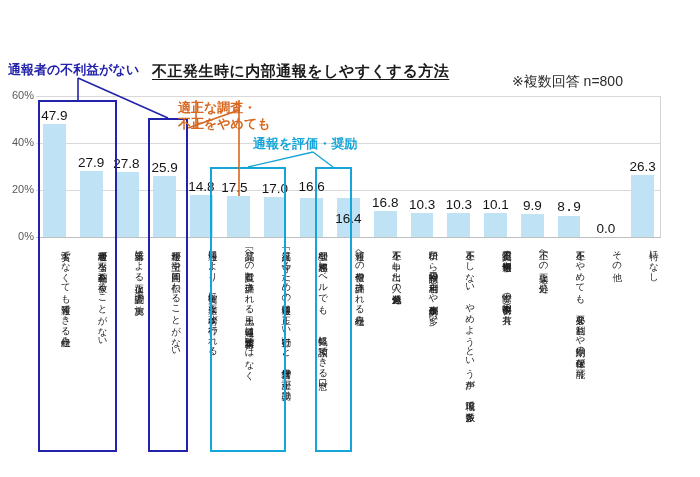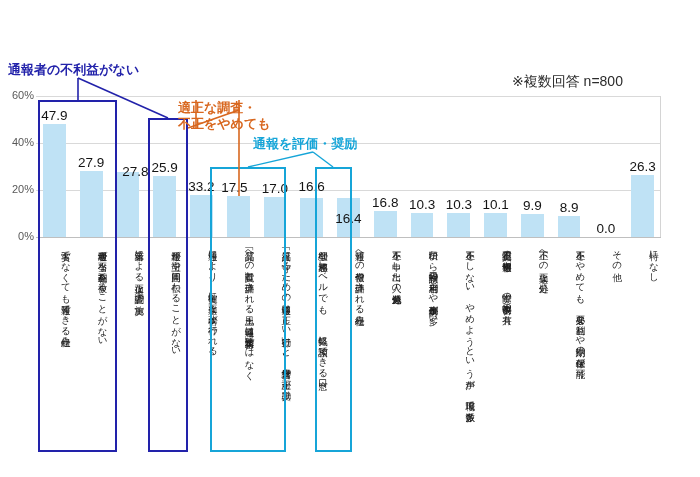--- a/index.html
+++ b/index.html
@@ -122,20 +122,21 @@
     left: 0; top: 0;
     width: 700px; height: 477px;
     pointer-events: none;
   }
 </style>
 </head>
 <body>
 
 <div id="root">
 
+  <div class="chart-title">不正発生時に内部通報をしやすくする方法</div>
   <div class="note">※複数回答 n=800</div>
 
   <div id="yticks">
       <div class="ytick" style="top: 237px;">0%</div>
       <div class="ytick" style="top: 190px;">20%</div>
       <div class="ytick-mark" style="top: 190px;"></div>
       <div class="ytick" style="top: 143px;">40%</div>
       <div class="ytick-mark" style="top: 143px;"></div>
       <div class="ytick" style="top: 96px;">60%</div>
       <div class="ytick-mark" style="top: 96px;"></div>
@@ -163,25 +164,25 @@
       <div class="bar" style="left: 521.691px; width: 22.7941px; height: 20.915px; background: rgb(191, 226, 245);"></div>
       <div class="bar" style="left: 595.221px; width: 22.7941px; height: 61.805px; background: rgb(191, 226, 245);"></div>
     </div>
   <div class="axis-baseline"></div>
 
   <div id="labels-layer">
       <div class="bar-value" style="left: 32px; width: 44.7647px; top: 109.435px;">47.9</div>
       <div class="cat-label" style="left: 37px; width: 34.7647px; height: 208px;">実名でなくても通報できる仕組み</div>
       <div class="bar-value" style="left: 68.7647px; width: 44.7647px; top: 156.435px;">27.9</div>
       <div class="cat-label" style="left: 73.7647px; width: 34.7647px; height: 208px;">通報者が不当な不利益を被ることがない</div>
-      <div class="bar-value" style="left: 113px; width: 44.7647px; top: 156.67px; margin-top: 8px;">27.8</div>
+      <div class="bar-value" style="left: 104px; width: 44.7647px; top: 156.67px;">27.8</div>
       <div class="cat-label" style="left: 110.529px; width: 34.7647px; height: 208px;">第三者による適正な調査の実施</div>
       <div class="bar-value" style="left: 142.294px; width: 44.7647px; top: 161.135px;">25.9</div>
       <div class="cat-label" style="left: 147.294px; width: 34.7647px; height: 208px;">通報が上司や周囲に伝わることがない</div>
-      <div class="bar-value" style="left: 179.059px; width: 44.7647px; top: 179.935px;">33.2</div>
+      <div class="bar-value" style="left: 179.059px; width: 44.7647px; top: 179.935px;">14.8</div>
       <div class="cat-label" style="left: 184.059px; width: 34.7647px; height: 208px;">通報により、確実に適正な改善が行われる</div>
       <div class="bar-value" style="left: 212px; width: 44.7647px; top: 180.875px;">17.5</div>
       <div class="cat-label" style="left: 220.824px; width: 34.7647px; height: 208px;">「品質への貢献」と評価される風土
 通報は「業務妨害」ではなく</div>
       <div class="bar-value" style="left: 252.588px; width: 44.7647px; top: 182.05px;">17.0</div>
       <div class="cat-label" style="left: 257.588px; width: 34.7647px; height: 208px;">「品質を守るための通報は正しい行動」
 と、経営層や上司が奨励</div>
       <div class="bar-value" style="left: 289.353px; width: 44.7647px; top: 180px;">16.6</div>
       <div class="cat-label" style="left: 294.353px; width: 34.7647px; height: 208px;">些細な違和感レベルでも、
 気軽に相談できる窓口</div>
@@ -193,21 +194,21 @@
       <div class="cat-label" style="left: 404.647px; width: 34.7647px; height: 208px;">日頃から相談窓口の利用者
 や改善事例が多い</div>
       <div class="bar-value" style="left: 436.412px; width: 44.7647px; top: 197.795px;">10.3</div>
       <div class="cat-label" style="left: 441.412px; width: 34.7647px; height: 208px;">不正をしない、やめようという声が
 職場で多数派</div>
       <div class="bar-value" style="left: 473.176px; width: 44.7647px; top: 198.265px;">10.1</div>
       <div class="cat-label" style="left: 478.176px; width: 34.7647px; height: 208px;">品質不正の通報事例や、
 実際の改善事例の共有</div>
       <div class="bar-value" style="left: 509.941px; width: 44.7647px; top: 198.735px;">9.9</div>
       <div class="cat-label" style="left: 514.941px; width: 34.7647px; height: 208px;">不正への適正な処分</div>
-      <div class="bar-value" style="left: 546.706px; width: 44.7647px; top: 201.085px;">8.9</div>
+      <div class="bar-value" style="left: 546.706px; width: 44.7647px; top: 201.085px; font-family: Liberation Mono, monospace;">8.9</div>
       <div class="cat-label" style="left: 551.706px; width: 34.7647px; height: 208px;">不正をやめても、必要な利益
 や納期の確保が可能</div>
       <div class="bar-value" style="left: 583.471px; width: 44.7647px; top: 222px;">0.0</div>
       <div class="cat-label" style="left: 588.471px; width: 34.7647px; height: 208px;">その他</div>
       <div class="bar-value" style="left: 620.235px; width: 44.7647px; top: 160.195px;">26.3</div>
       <div class="cat-label" style="left: 625.235px; width: 34.7647px; height: 208px;">特になし</div>
     </div>
 
   <div class="group-box gb-navy" style="left:38px;  top:100px; width:79px;  height:352px;"></div>
   <div class="group-box gb-navy" style="left:148px; top:118px; width:40px;  height:334px;"></div>

